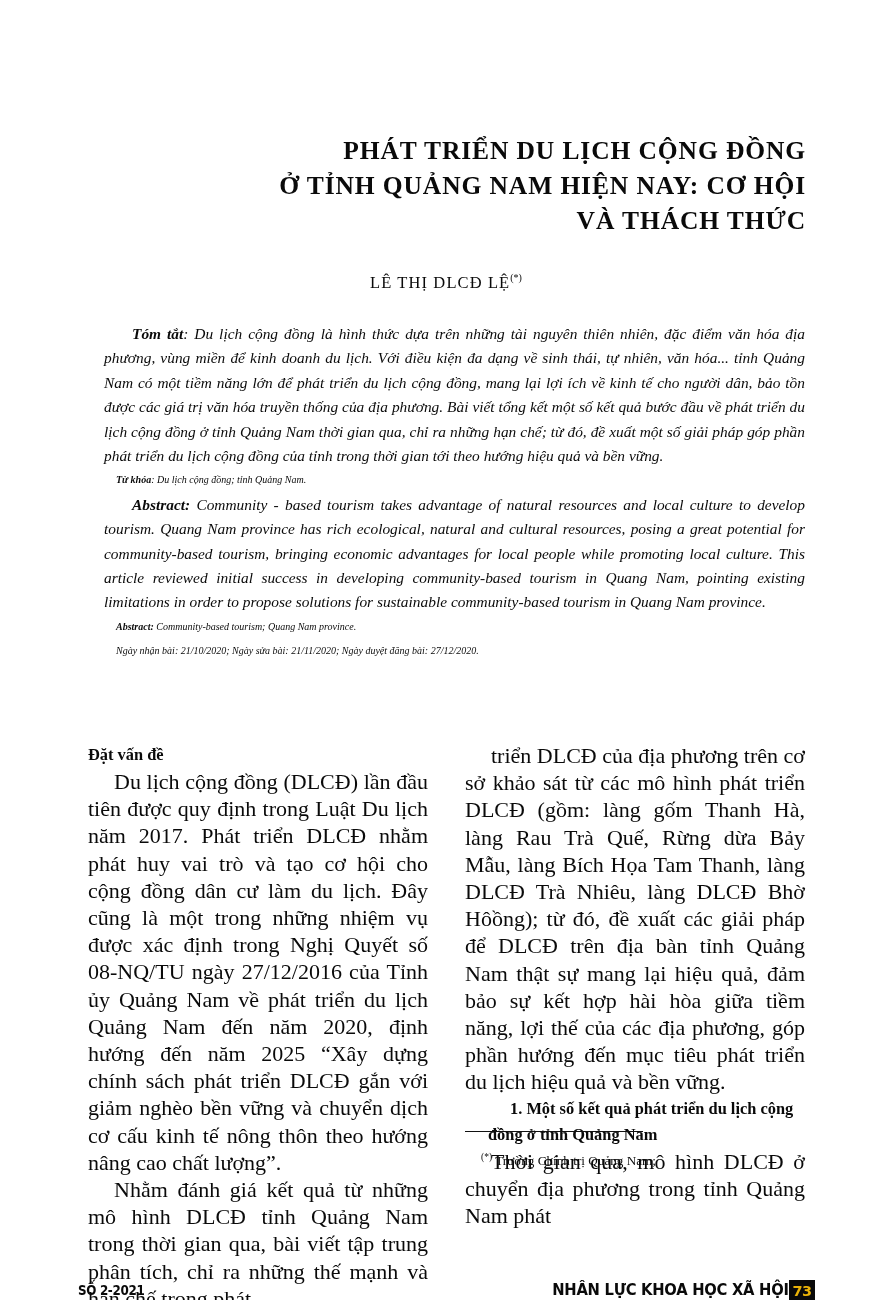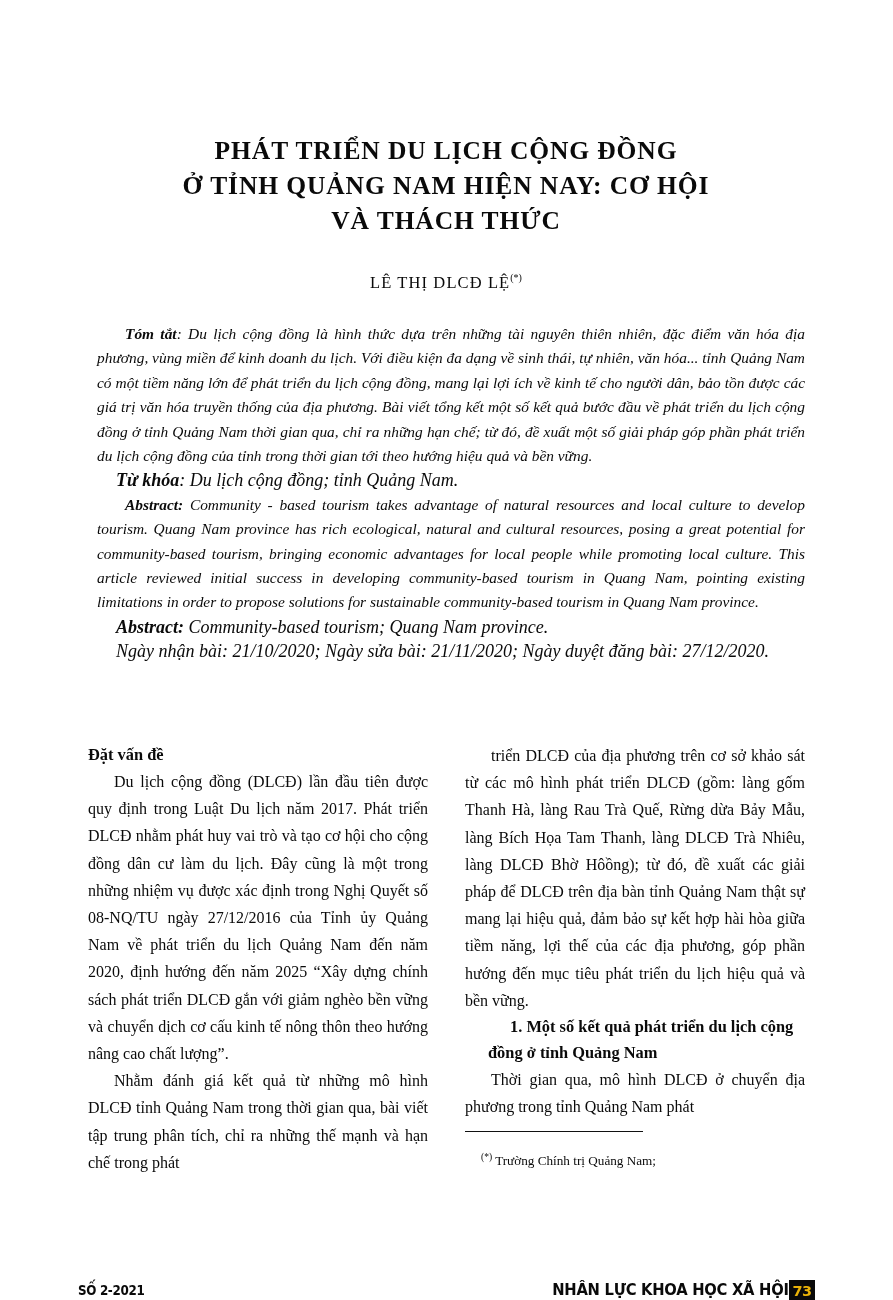--- a/index.html
+++ b/index.html
@@ -35,20 +35,21 @@
     text-align: center;
   }
   .article-title {
     font-family: "Liberation Serif", "DejaVu Serif", serif;
     font-weight: bold;
     font-size: 25.5px;
     line-height: 35px;
     letter-spacing: 0.9px;
     margin: 0;
     text-transform: uppercase;
+    text-align: right;
   }
   .article-title .tline { display: block; }
 
   .author-line {
     position: absolute;
     left: 86px;
     top: 272px;
     width: 720px;
     text-align: center;
     font-size: 16.5px;
@@ -68,31 +69,31 @@
     left: 88px;
     top: 322px;
     width: 717px;
   }
   .abs-para {
     font-style: italic;
     font-size: 15.4px;
     line-height: 24.4px;
     text-align: justify;
     text-justify: inter-word;
-    margin: 0 0 0 9px;
+    margin: 0 0 0 16px;
     text-indent: 28px;
     hyphens: none;
   }
   .abs-label {
     font-weight: bold;
     font-style: italic;
   }
   .abs-line {
     font-style: italic;
-    font-size: 18px;
+    font-size: 10px;
     line-height: 24.4px;
     margin: 0;
     text-indent: 28px;
   }
 
   
   .body-columns {
     position: absolute;
     left: 88px;
     top: 742px;
@@ -112,21 +113,21 @@
     font-size: 16.4px;
     line-height: 26px;
     margin: 0 0 0 0;
     text-indent: 0;
   }
   .sec-head.numbered {
     text-indent: 22px;
     margin-left: 23px;
   }
   .body-para {
-    font-size: 16px;
+    font-size: 22px;
     line-height: 27.2px;
     text-align: justify;
     text-justify: inter-word;
     margin: 0;
     text-indent: 26px;
     hyphens: none;
   }
 
   
   .footnote {

